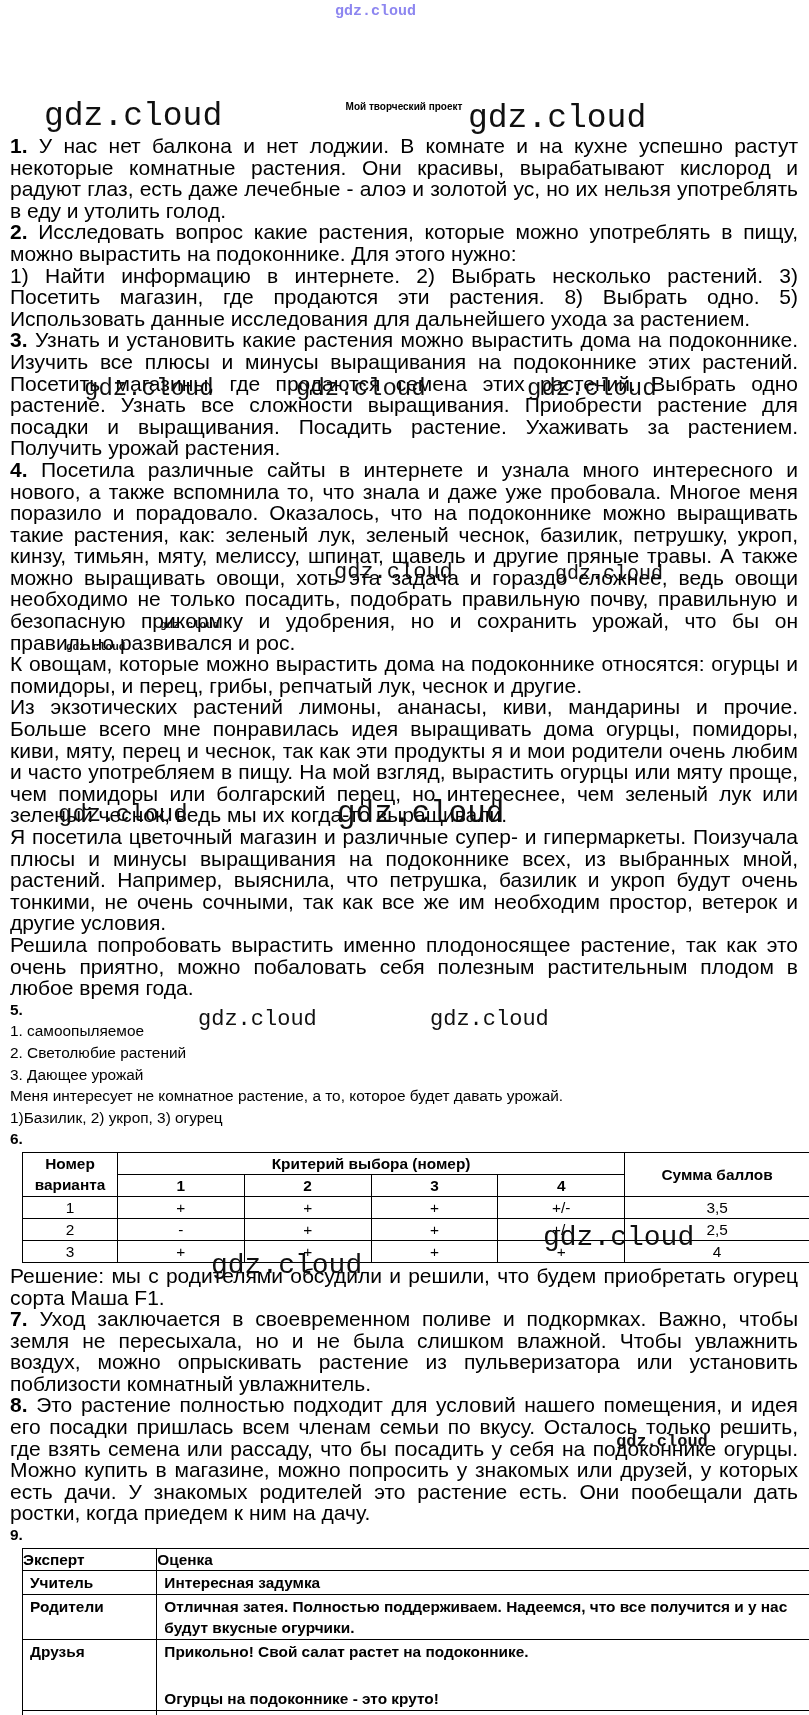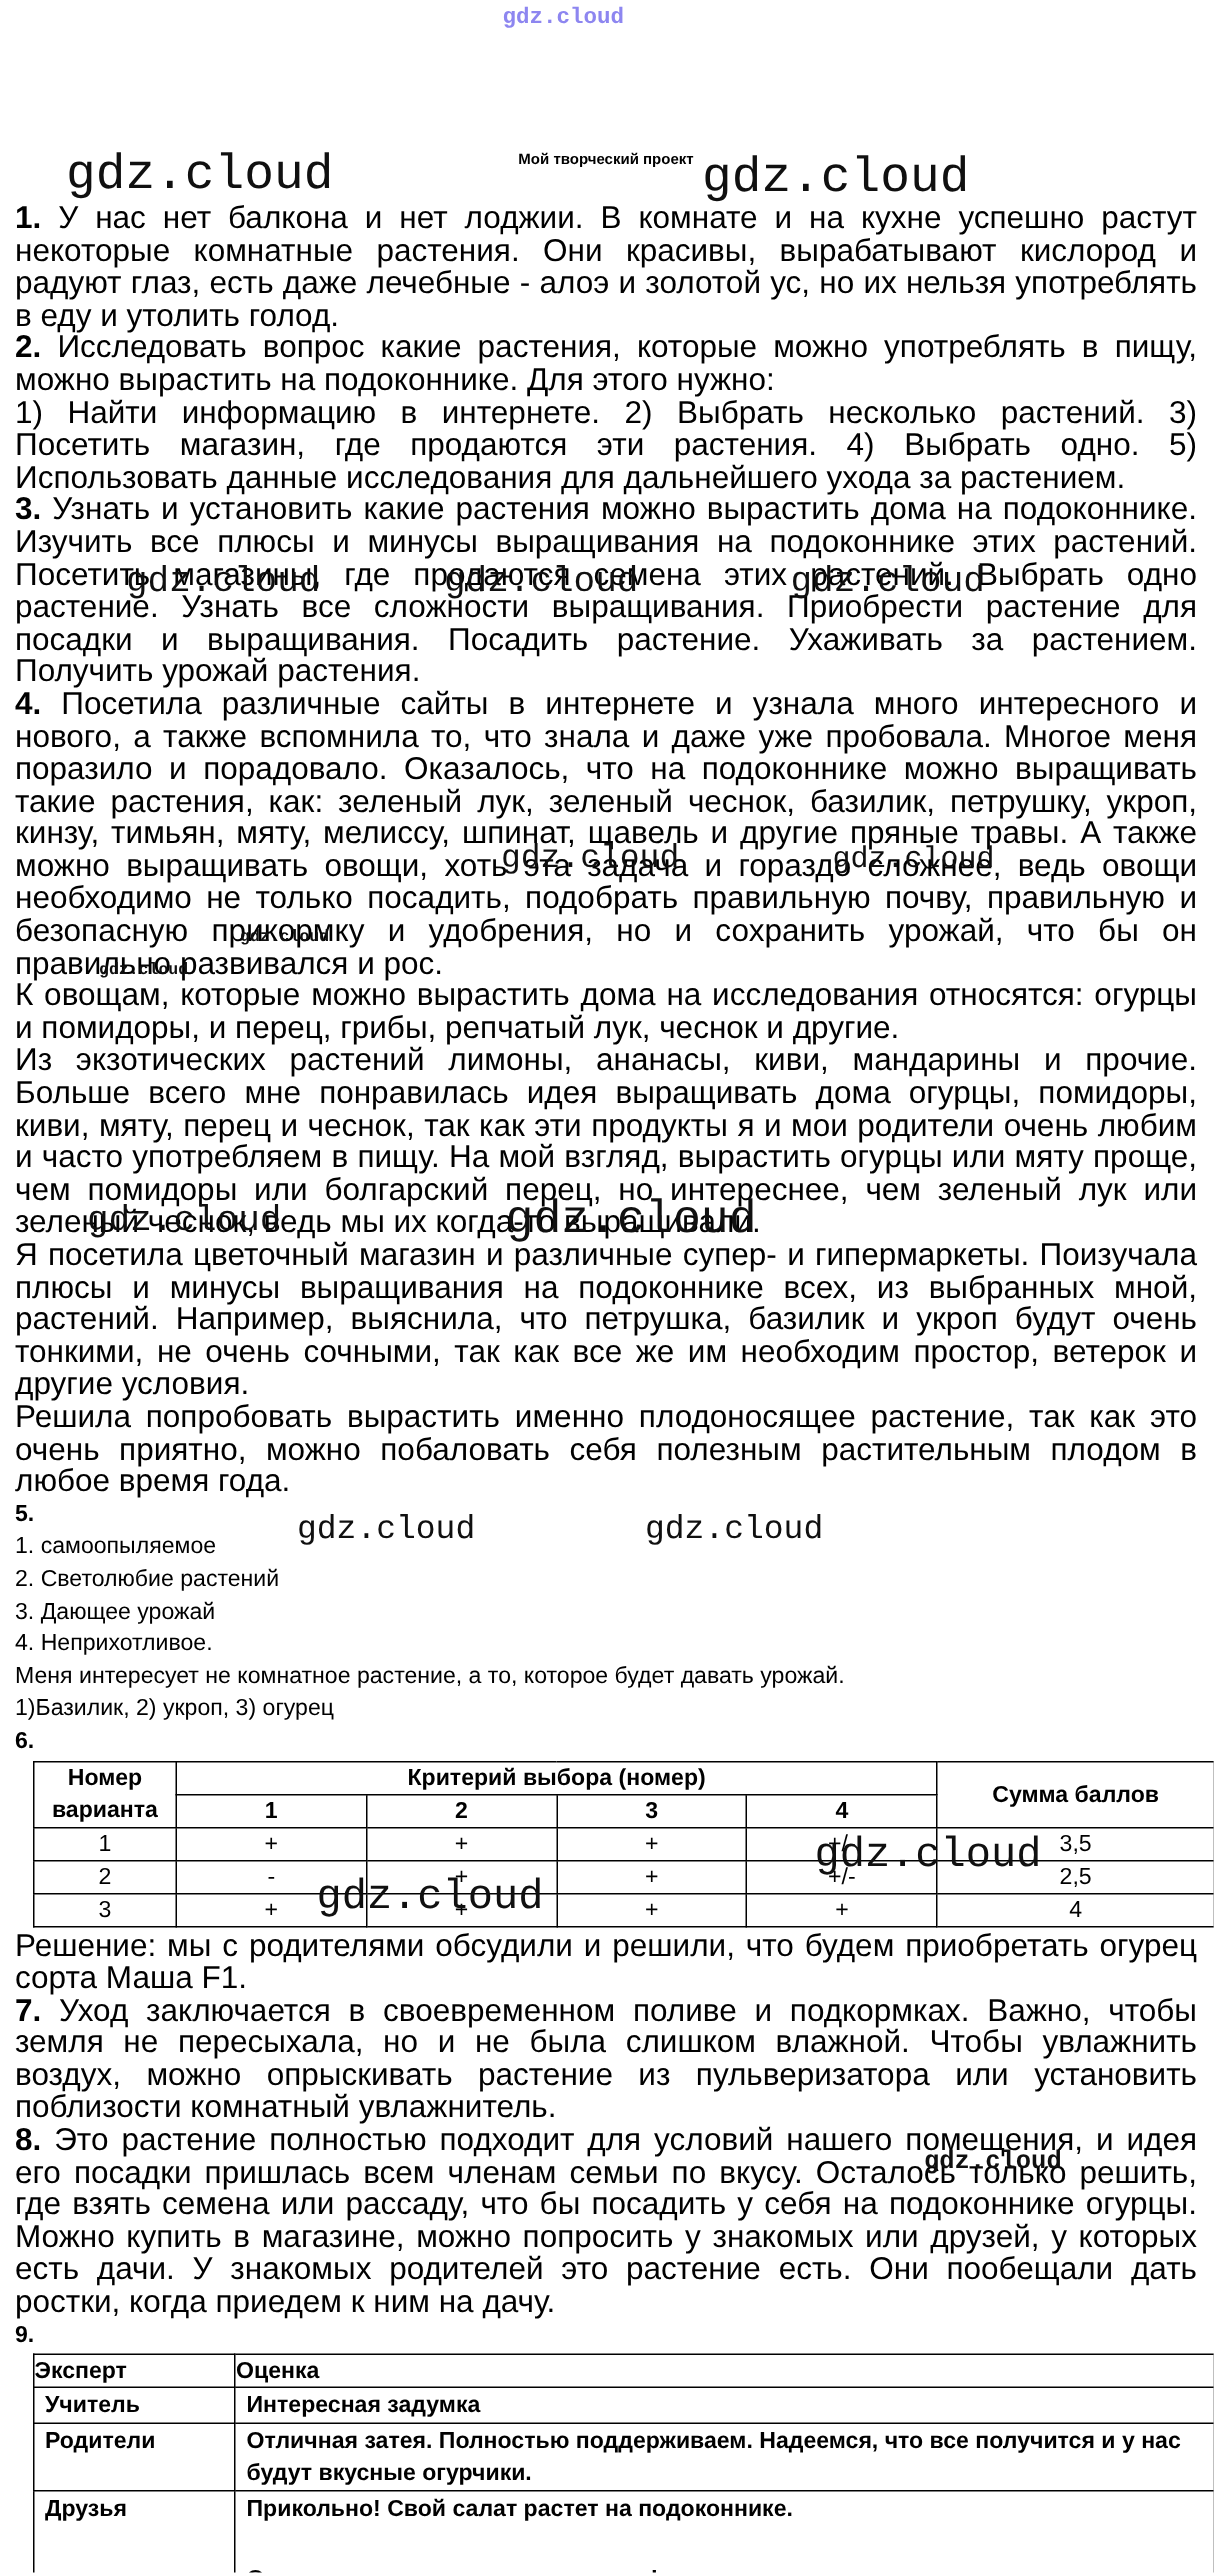--- a/index.html
+++ b/index.html
@@ -50,35 +50,34 @@
 
 <div class="content">
 
   <div class="title">
     <div>Мой творческий проект</div>
   </div>
 
   <div class="para"><span class="b">1.</span> <span>У нас нет балкона и нет лоджии. В комнате и на кухне успешно растут некоторые комнатные растения. Они красивы, вырабатывают кислород и радуют глаз, есть даже лечебные - алоэ и золотой ус, но их нельзя употреблять в еду и утолить голод.</span></div>
 
   <div class="para"><span class="b">2.</span> <span>Исследовать вопрос какие растения, которые можно употреблять в пищу, можно вырастить на подоконнике. Для этого нужно:</span></div>
-  <div class="para">1) Найти информацию в интернете. 2) Выбрать несколько растений. 3) Посетить магазин, где продаются эти растения. 4) Выбрать одно.  5) Использовать данные исследования для дальнейшего ухода за растением.</div>
+  <div class="para">1) Найти информацию в интернете. 2) Выбрать несколько растений. 3) Посетить магазин, где продаются эти растения. 8) Выбрать одно.  5) Использовать данные исследования для дальнейшего ухода за растением.</div>
 
   <div class="para"><span class="b">3.</span> <span>Узнать и установить какие растения можно вырастить дома на подоконнике. Изучить все плюсы и минусы выращивания на подоконнике этих растений. Посетить магазины, где продаются семена этих растений. Выбрать одно растение. Узнать все сложности выращивания. Приобрести растение для посадки и выращивания. Посадить растение. Ухаживать за растением. Получить урожай растения.</span></div>
 
   <div class="para"><span class="b">4.</span> <span>Посетила различные сайты в интернете и узнала много интересного и нового, а также вспомнила то, что знала и даже уже пробовала.  Многое меня поразило и порадовало. Оказалось, что на подоконнике можно выращивать такие растения, как: зеленый лук, зеленый чеснок, базилик, петрушку, укроп, кинзу, тимьян, мяту, мелиссу, шпинат, щавель и другие пряные травы. А также можно выращивать овощи, хоть эта задача и гораздо сложнее, ведь овощи необходимо не только посадить, подобрать правильную почву, правильную и безопасную прикормку и удобрения, но и сохранить урожай, что бы он правильно развивался и рос.</span></div>
-  <div class="para">К овощам, которые можно вырастить дома на исследования относятся: огурцы и помидоры, и перец, грибы, репчатый лук, чеснок и другие.</div>
+  <div class="para">К овощам, которые можно вырастить дома на подоконнике относятся: огурцы и помидоры, и перец, грибы, репчатый лук, чеснок и другие.</div>
   <div class="para">Из экзотических растений лимоны, ананасы, киви, мандарины и прочие. Больше всего мне понравилась идея выращивать дома огурцы, помидоры, киви, мяту, перец и чеснок, так как эти продукты я и мои родители очень любим и часто употребляем в пищу. На мой взгляд, вырастить огурцы или мяту проще, чем помидоры или болгарский перец, но интереснее, чем зеленый лук или зеленый чеснок, ведь мы их когда-то выращивали.</div>
   <div class="para">Я посетила цветочный магазин и различные супер- и гипермаркеты. Поизучала плюсы и минусы выращивания на подоконнике всех, из выбранных мной, растений. Например, выяснила, что петрушка, базилик и укроп будут очень тонкими, не очень сочными, так как все же им необходим простор, ветерок и другие условия.</div>
   <div class="para">Решила попробовать вырастить именно плодоносящее растение, так как это очень приятно, можно побаловать себя полезным растительным плодом в любое время года.</div>
 
   <div class="line b">5.</div>
   <div class="line">1. самоопыляемое</div>
   <div class="line">2. Светолюбие растений</div>
   <div class="line">3. Дающее урожай</div>
-  <div class="line">4. Неприхотливое.</div>
   <div class="line">Меня интересует не комнатное растение, а то, которое будет давать урожай.</div>
   <div class="line">1)Базилик, 2) укроп, 3) огурец</div>
 
   <div class="line b">6.</div>
 
   <table class="t6">
     <colgroup>
       <col style="width:95px">
         <col style="width:127px">
         <col style="width:127px">

